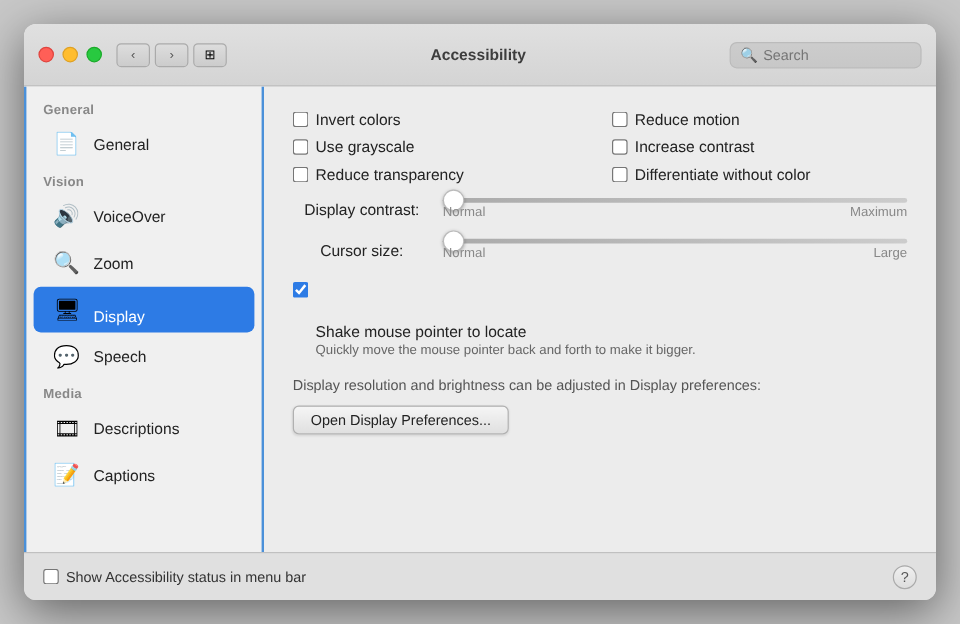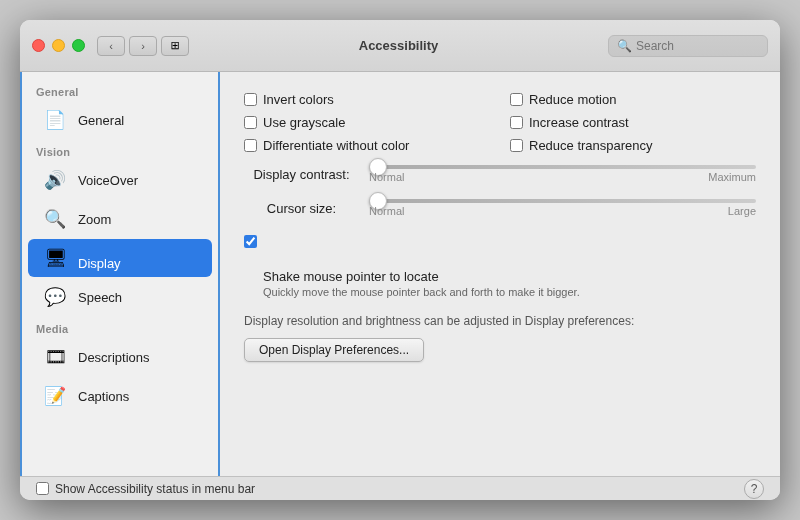--- a/index.html
+++ b/index.html
@@ -274,21 +274,21 @@
       border: 1px solid #b0b0b0;
       border-radius: 5px;
       padding: 4px 14px;
       font-size: 12px;
       color: #222;
       cursor: pointer;
       box-shadow: 0 1px 2px rgba(0,0,0,0.1);
     }
     
     .bottombar {
-      height: 24px;
+      height: 40px;
       background: #e0e0e0;
       border-top: 1px solid #c0c0c0;
       display: flex;
       align-items: center;
       padding: 0 16px;
       flex-shrink: 0;
     }
     .show-accessibility-row {
       display: flex;
       align-items: center;
@@ -393,25 +393,25 @@
         <label class="checkbox-item">
           <input type="checkbox" style="">
           <span class="checkbox-label">Use grayscale</span>
         </label>
         <label class="checkbox-item">
           <input type="checkbox" style="">
           <span class="checkbox-label">Increase contrast</span>
         </label>
         <label class="checkbox-item">
           <input type="checkbox" style="">
+          <span class="checkbox-label">Reduce transparency</span>
+        </label>
+        <label class="checkbox-item">
+          <input type="checkbox" style="">
           <span class="checkbox-label">Differentiate without color</span>
-        </label>
-        <label class="checkbox-item">
-          <input type="checkbox" style="">
-          <span class="checkbox-label">Reduce transparency</span>
         </label>
       </div>
 
       
       <div class="slider-group">
         <div class="slider-row">
           <span class="slider-row-label">Display contrast:</span>
           <div class="slider-container">
             <input type="range" min="0" max="100" value="0" style="">
             <div class="slider-labels">

